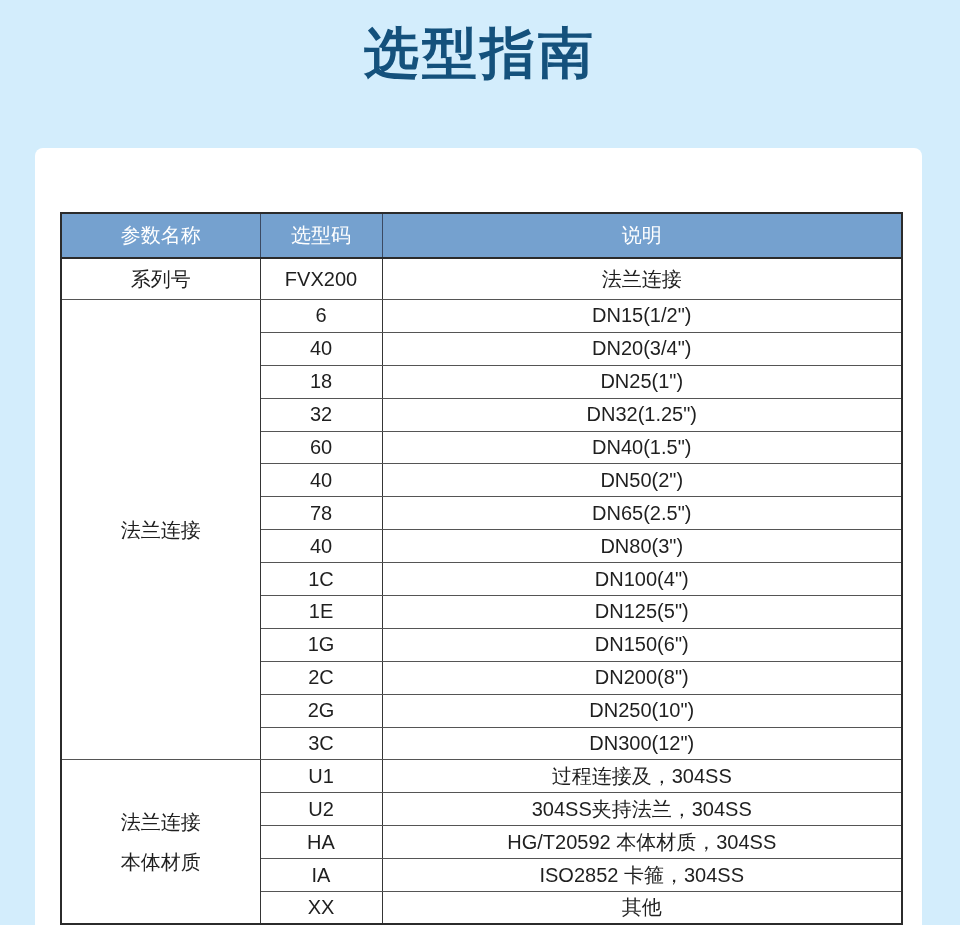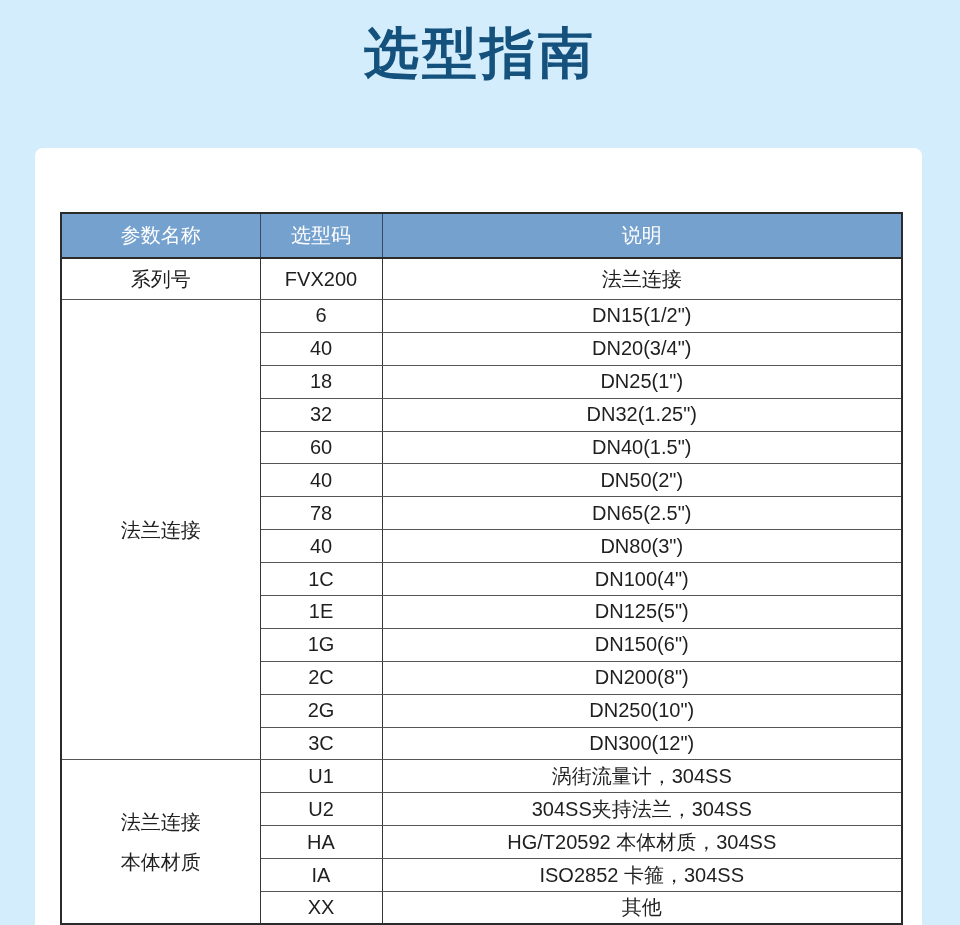--- a/index.html
+++ b/index.html
@@ -145,21 +145,21 @@
           <td class="col-desc">DN250(10")</td>
         </tr>
         <tr class="row-std">
           <td class="col-code">3C</td>
           <td class="col-desc">DN300(12")</td>
         </tr>
         <tr class="row-std">
           <td class="col-name" rowspan="5">法兰连接
 本体材质</td>
           <td class="col-code">U1</td>
-          <td class="col-desc">涡街流量计，304SS</td>
+          <td class="col-desc">过程连接及，304SS</td>
         </tr>
         <tr class="row-std">
           <td class="col-code">U2</td>
           <td class="col-desc">304SS夹持法兰，304SS</td>
         </tr>
         <tr class="row-std">
           <td class="col-code">HA</td>
           <td class="col-desc">HG/T20592 本体材质，304SS</td>
         </tr>
         <tr class="row-std">

